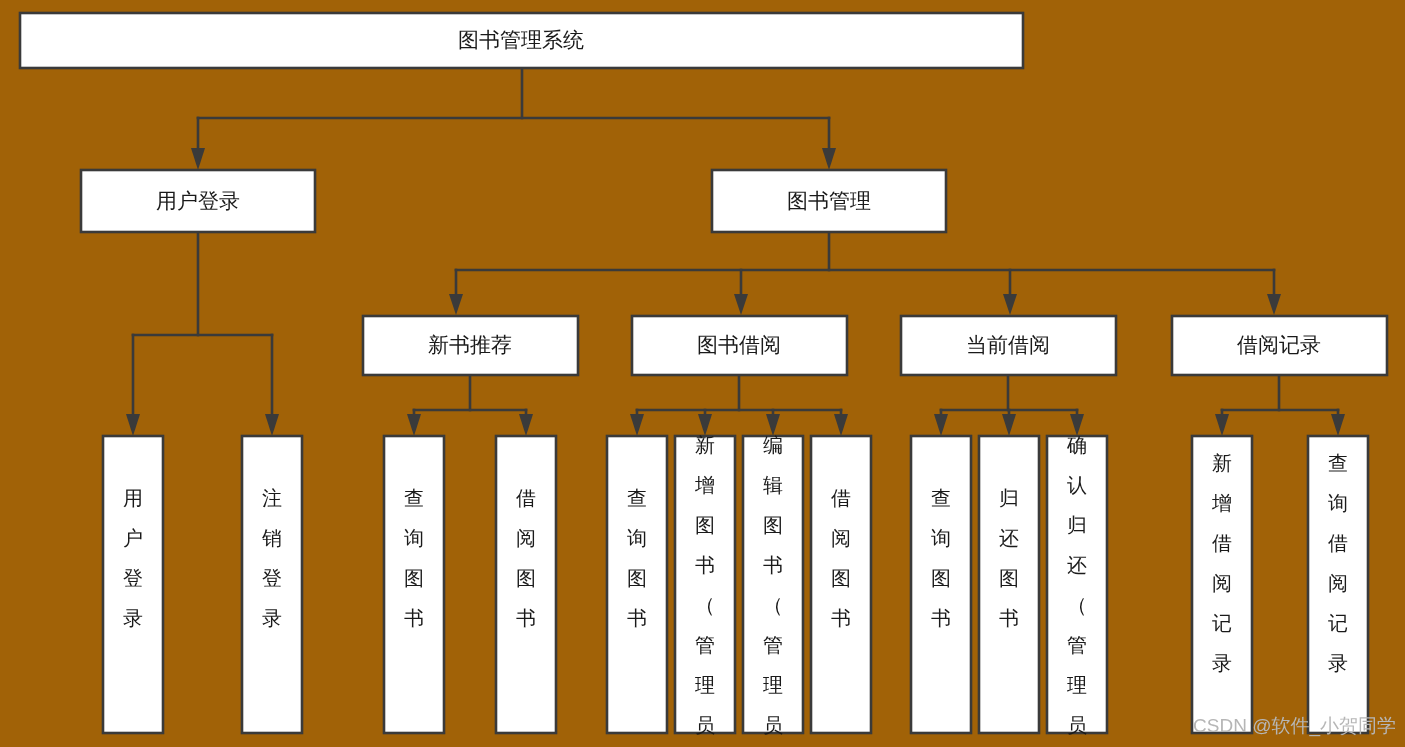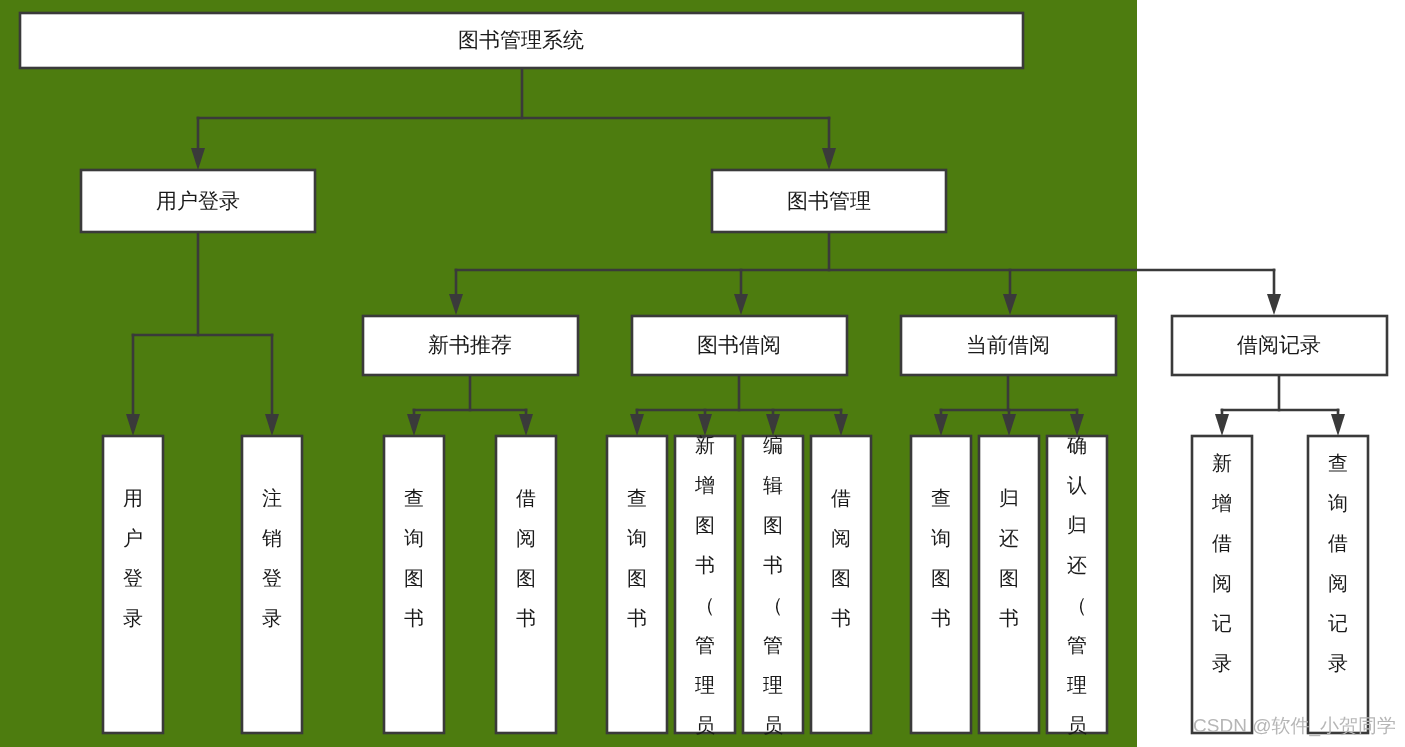--- a/index.html
+++ b/index.html
@@ -8,23 +8,23 @@
     background: #ffffff;
   }
   body {
     width: 1405px;
     height: 747px;
     font-family: "Liberation Sans", "DejaVu Sans", sans-serif;
     overflow: hidden;
   }
   #diagram-root {
     position: relative;
-    width: 1137px;
+    width: 1405px;
     height: 747px;
-    background: #4d7c0f;
+    background: #a16207;
   }
   svg#chart-svg {
     position: absolute;
     left: 0;
     top: 0;
     width: 1405px;
     height: 747px;
   }
   .node-box {
     fill: #ffffff;

